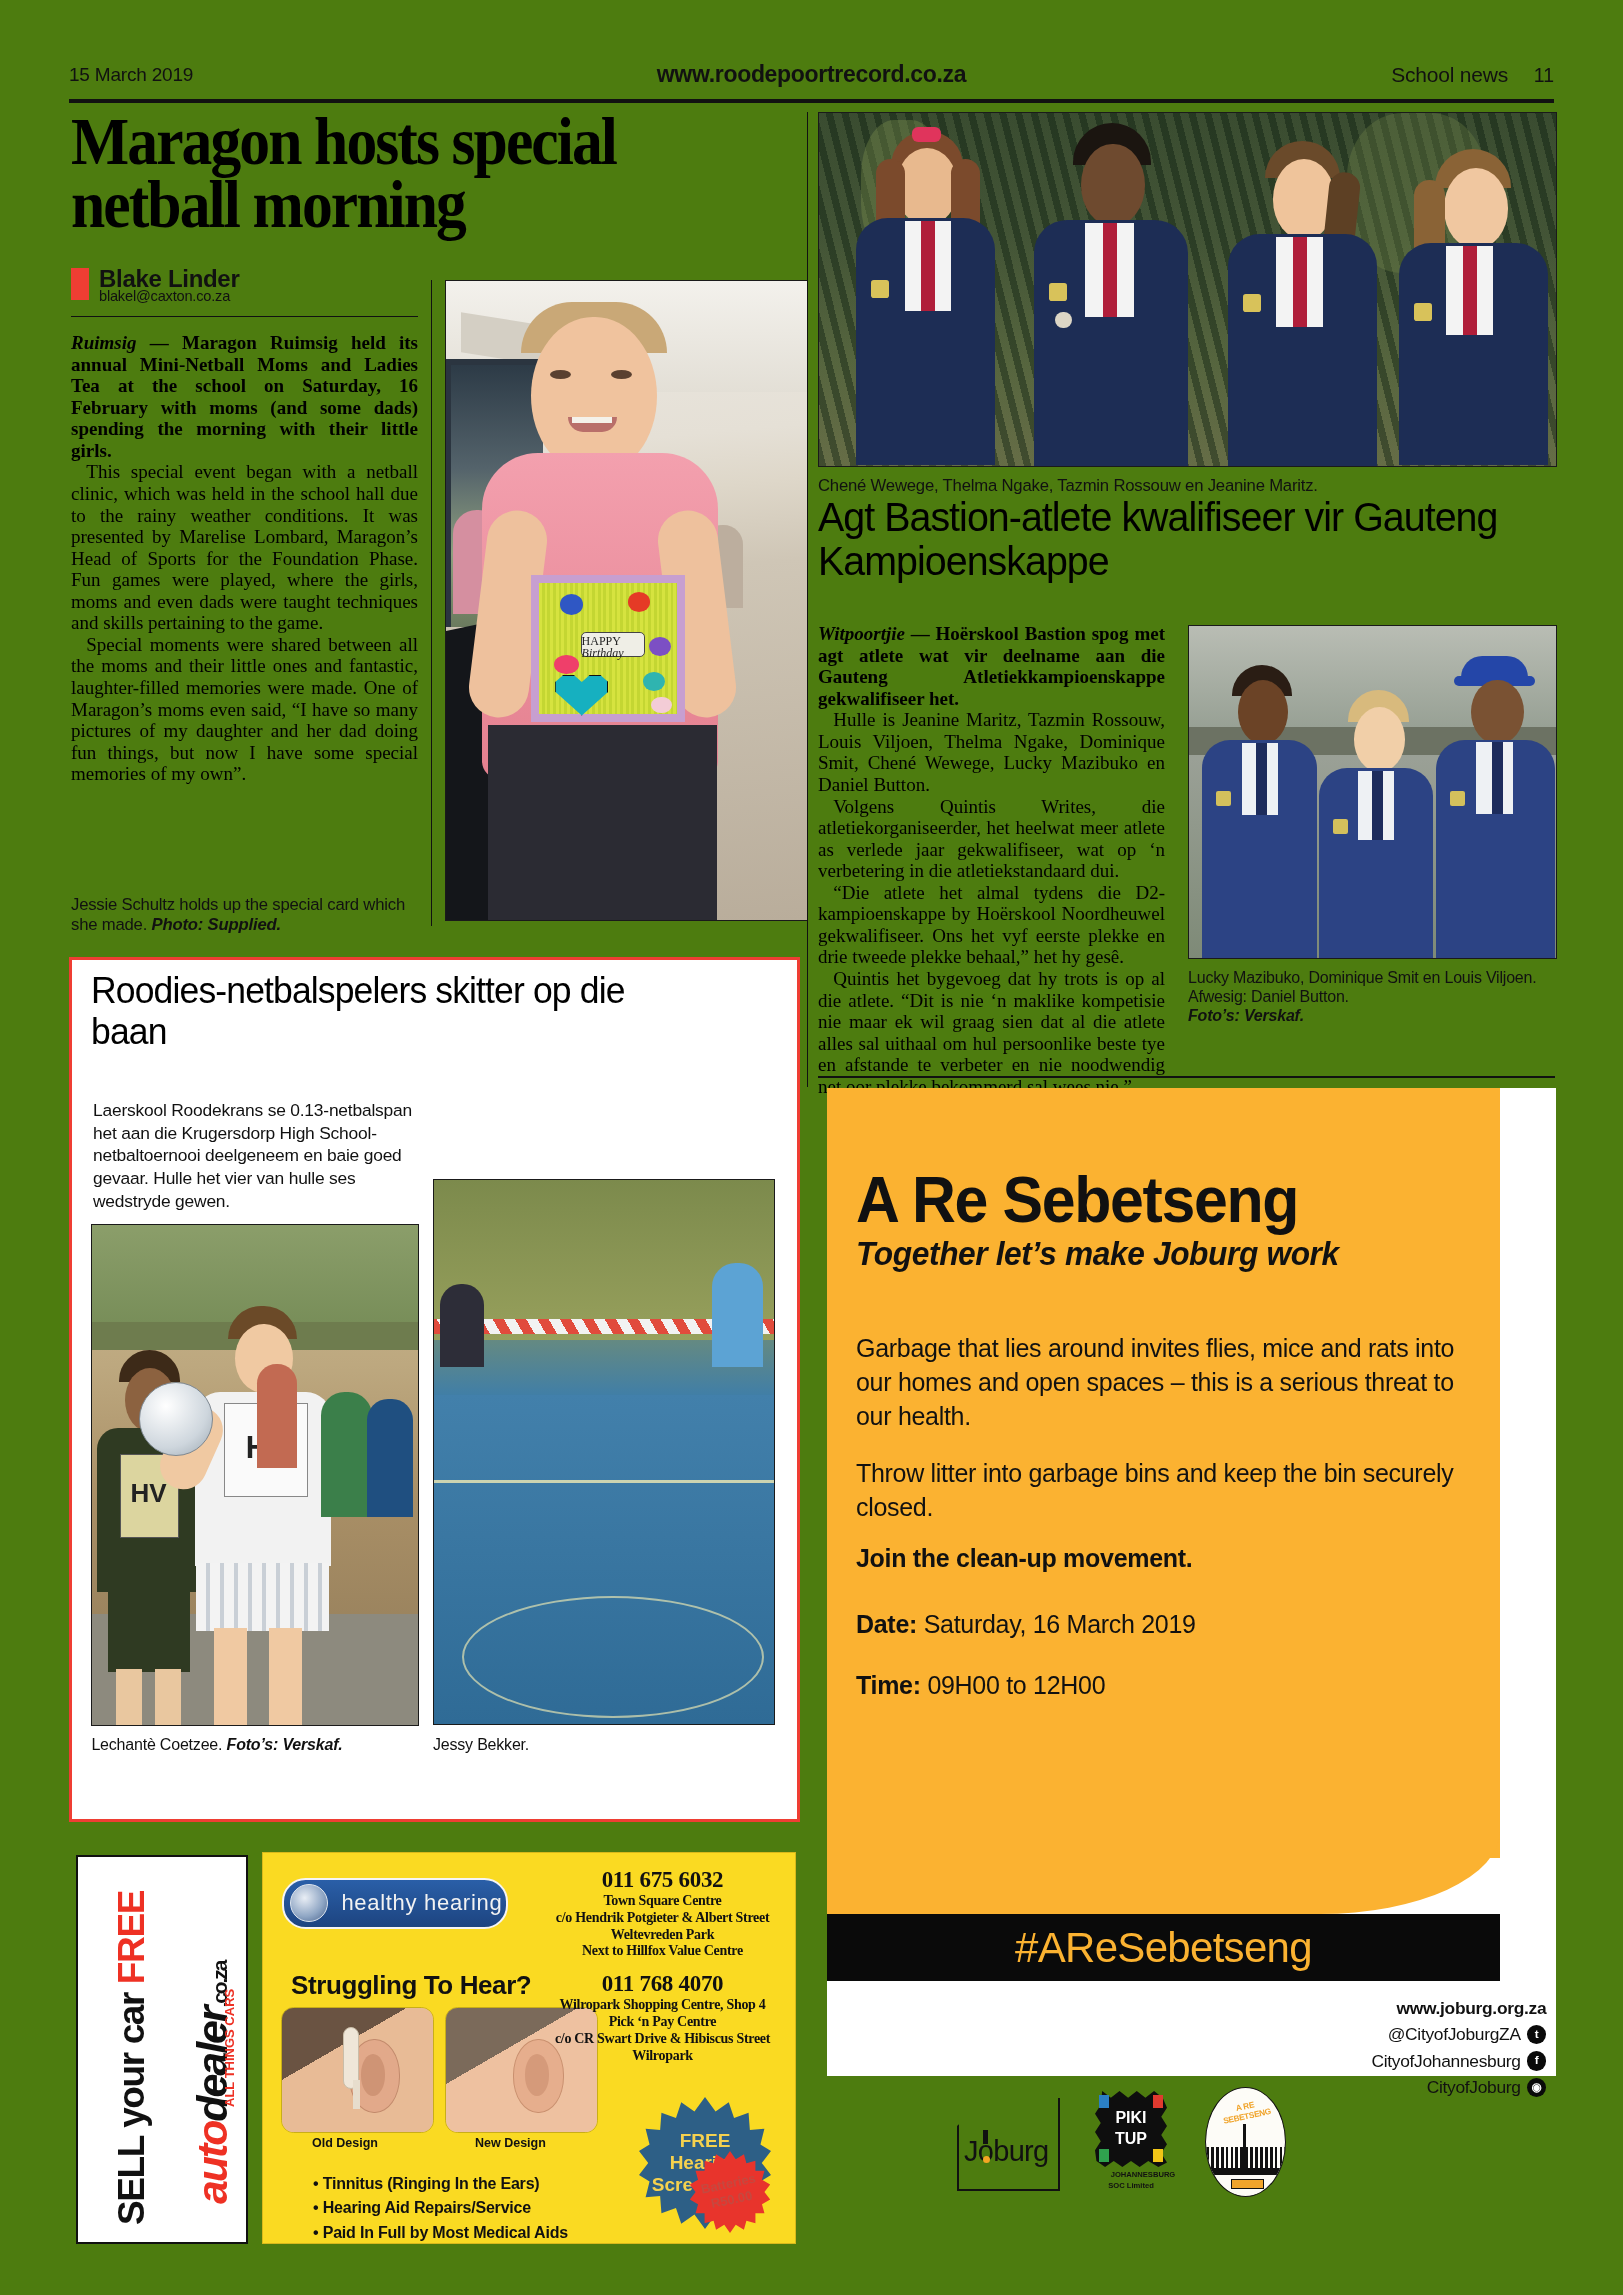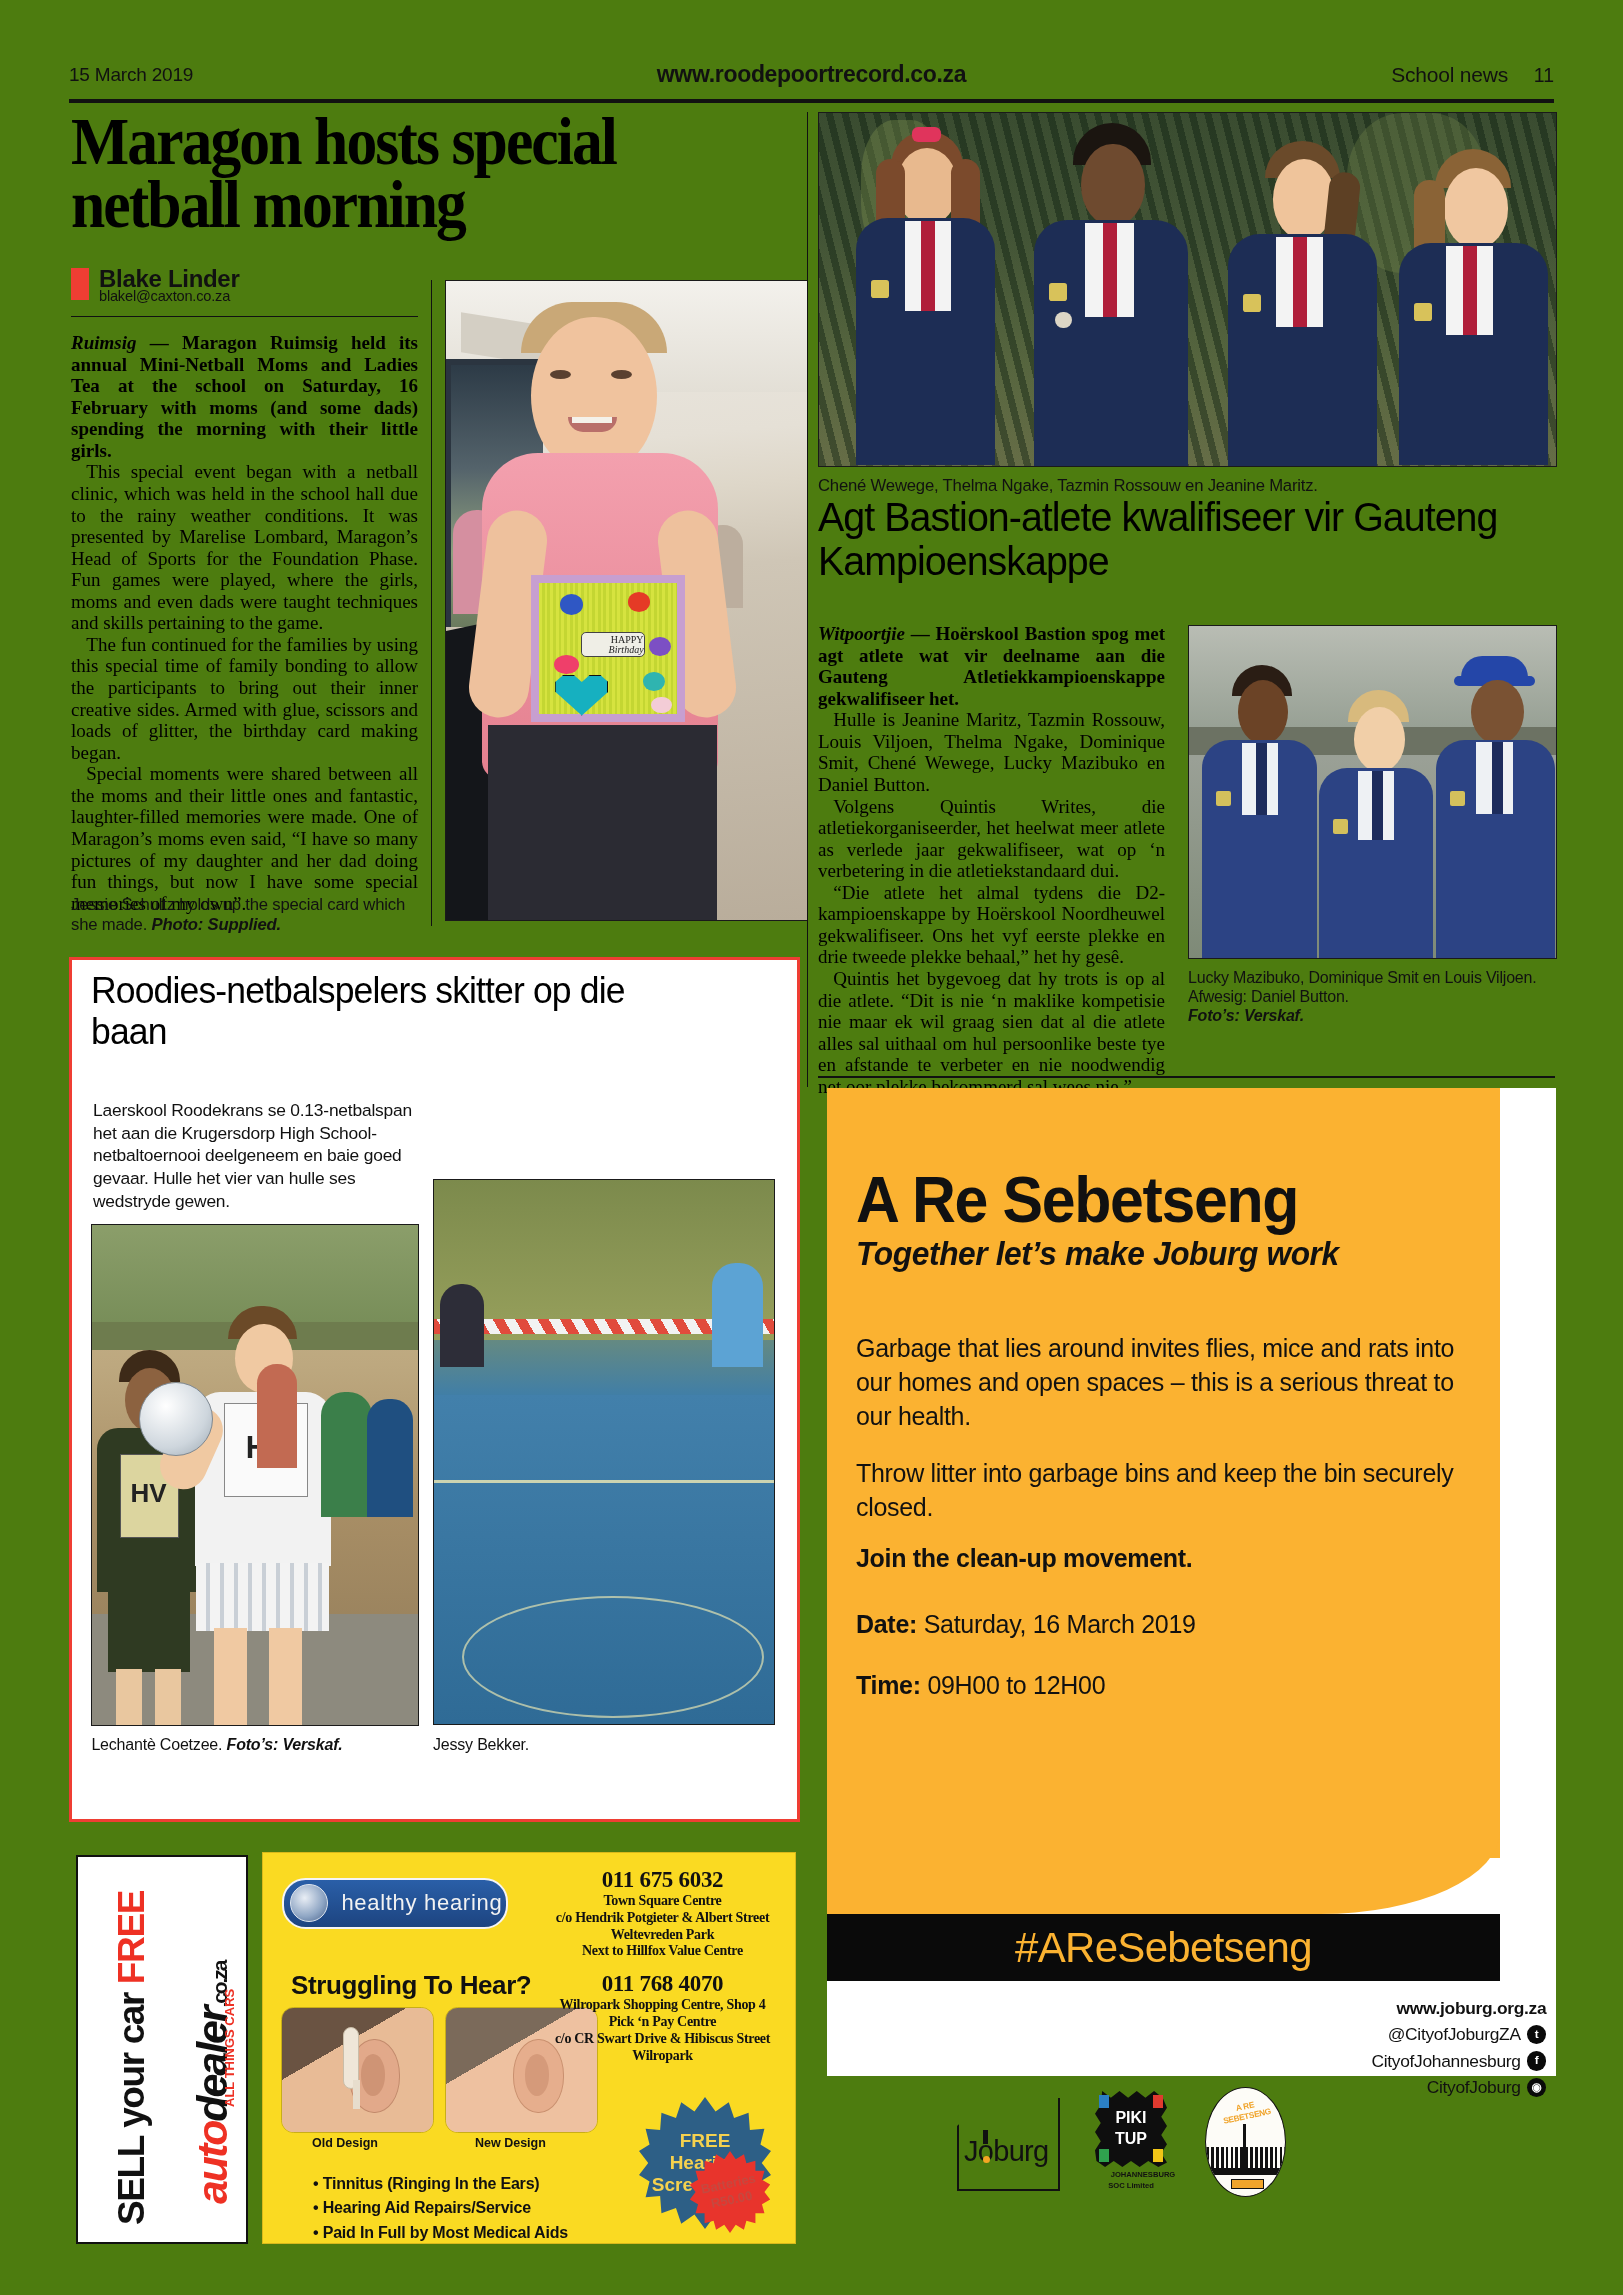--- a/index.html
+++ b/index.html
@@ -148,21 +148,20 @@
   <div class="byline">
     <div class="sq"></div>
     <div class="nm">Blake Linder</div>
     <div class="em">blakel@caxton.co.za</div>
     <div class="ln"></div>
   </div>
 
   <div class="col body-col" style="left:71px;top:332px;width:347px;">
     <p class="lead"><em>Ruimsig</em> <span>— Maragon Ruimsig held its annual Mini-Netball Moms and Ladies Tea at the school on Saturday, 16 February with moms (and some dads) spending the morning with their little girls.</span></p>
     <p>This special event began with a netball clinic, which was held in the school hall due to the rainy weather conditions. It was presented by Marelise Lombard, Maragon’s Head of Sports for the Foundation Phase. Fun games were played, where the girls, moms and even dads were taught techniques and skills pertaining to the game.</p>
-    <p>The fun continued for the families by using this special time of family bonding to allow the participants to bring out their inner creative sides. Armed with glue, scissors and loads of glitter, the birthday card making began.</p>
     <p>Special moments were shared between all the moms and their little ones and fantastic, laughter-filled memories were made. One of Maragon’s moms even said, “I have so many pictures of my daughter and her dad doing fun things, but now I have some special memories of my own”.</p>
   </div>
 
   <div class="col cap" style="left:71px;top:895px;width:347px;">
     <span>Jessie Schultz holds up the special card which she made.</span>
     <b>Photo: Supplied.</b>
   </div>
 
   <div class="ph" style="left:445px;top:280px;width:361px;height:639px;">
     <div style="background:linear-gradient(175deg,#ece9e3 0%,#e5e0d6 26%,#ded7c9 34%,#cfc6b6 46%,#b9ad9b 100%);"></div>
@@ -194,21 +193,21 @@
     <div style="position:absolute;left:221px;top:229px;width:60px;height:208px;border-radius:30.5px;background:#eec19d;transform:rotate(-7deg);"></div>
 
     <div style="position:absolute;left:85px;top:294px;width:154px;height:147px;background:#c79fd0;padding:7.6px;box-sizing:border-box;">
       <div style="width:100%;height:100%;background:repeating-linear-gradient(90deg,#d6e33f 0 2.8px,#c4d632 2.8px 5.6px);position:relative;">
         <div style="position:absolute;left:21px;top:11px;width:23.6px;height:21px;border-radius:50%;background:#2f57c4;"></div>
         <div style="position:absolute;left:89px;top:9.7px;width:22px;height:19.4px;border-radius:50%;background:#e53a26;"></div>
         <div style="position:absolute;left:110px;top:54px;width:22px;height:19.4px;border-radius:50%;background:#7c4fc4;"></div>
         <div style="position:absolute;left:15.3px;top:72px;width:25px;height:19.4px;border-radius:50%;background:#ef3f6a;"></div>
         <div style="position:absolute;left:104px;top:89px;width:22px;height:19.4px;border-radius:50%;background:#2fb4b0;"></div>
         <div style="position:absolute;left:112px;top:114px;width:21px;height:16.7px;border-radius:50%;background:#f3ccd6;"></div>
-        <div style="position:absolute;left:42px;top:49px;width:64px;height:25px;border-radius:4.9px;background:#efeee6;border:0.7px solid #444;font-family:'Liberation Serif',serif;font-size:10px;text-align:right;line-height:1.05;padding-top:2.1px;box-sizing:border-box;color:#222;">HAPPY<br><i>Birthday</i></div>
+        <div style="position:absolute;left:42px;top:49px;width:64px;height:25px;border-radius:4.9px;background:#efeee6;border:0.7px solid #444;font-family:'Liberation Serif',serif;font-size:12px;text-align:left;line-height:1.05;padding-top:2.1px;box-sizing:border-box;color:#222;">HAPPY<br><i>Birthday</i></div>
         <div style="position:absolute;left:16.7px;top:92px;width:51px;height:39px;background:#16b0c0;clip-path:polygon(50% 100%,0 42%,0 18%,16% 0,34% 0,50% 18%,66% 0,84% 0,100% 18%,100% 42%);border:1.4px solid #111;"></div>
       </div>
     </div>
   </div>
 
   <div class="vrule" style="left:431px;top:280px;height:646px;"></div>
   <div class="vrule" style="left:807px;top:112px;height:975px;"></div>
 
   <div class="ph" style="left:818px;top:112px;width:737px;height:353px;">
     <div style="background:linear-gradient(180deg,#2f3f2c 0%,#3b4a34 35%,#54603f 70%,#6a6b4a 100%);"></div>

